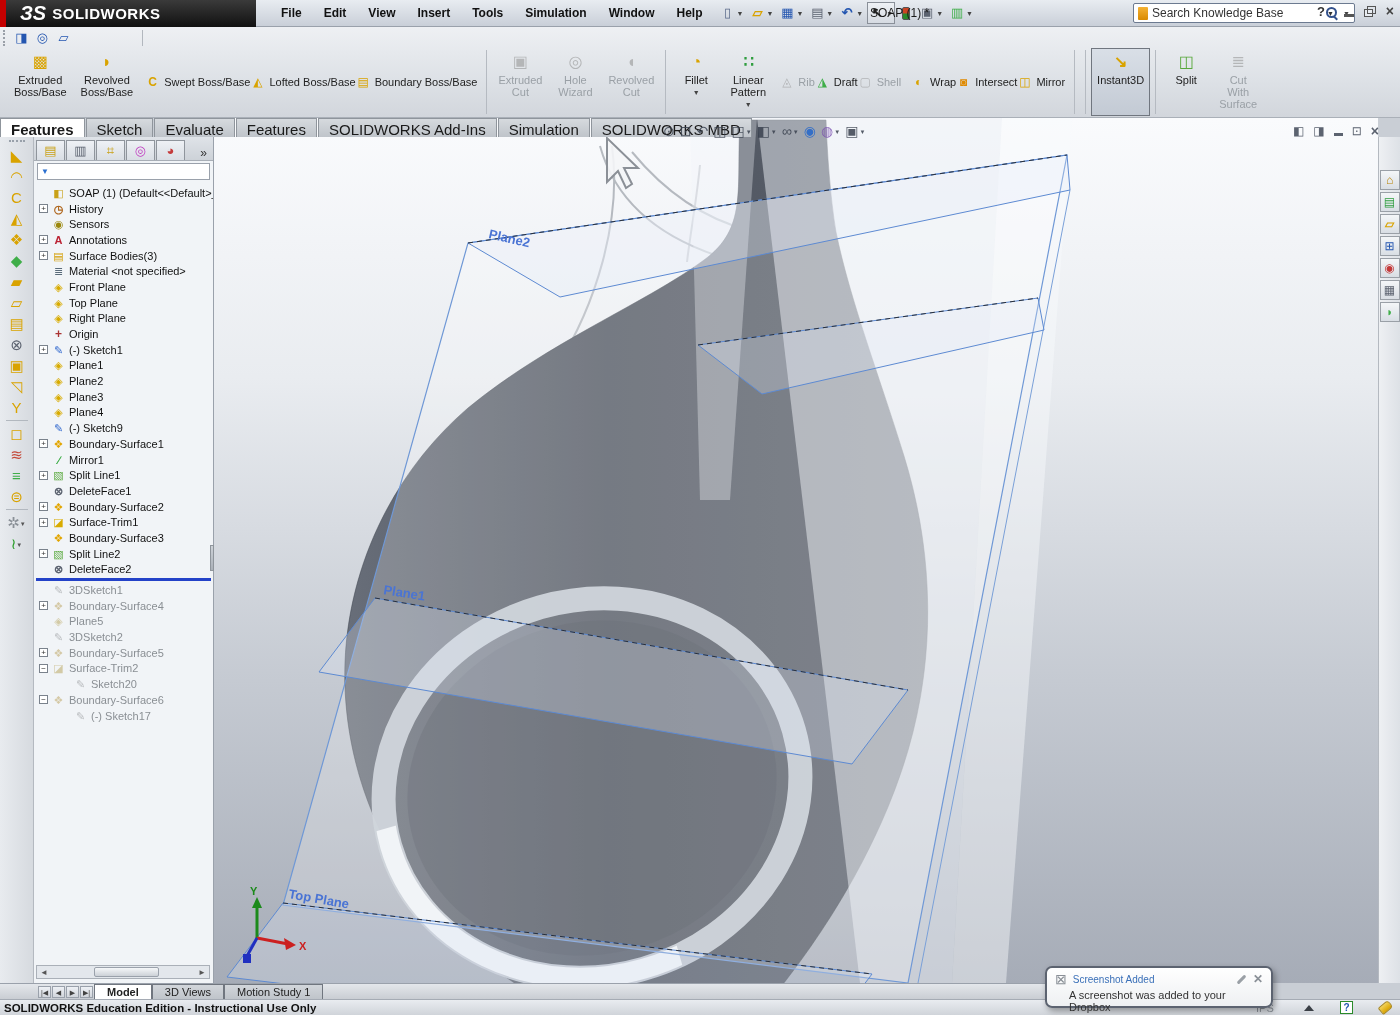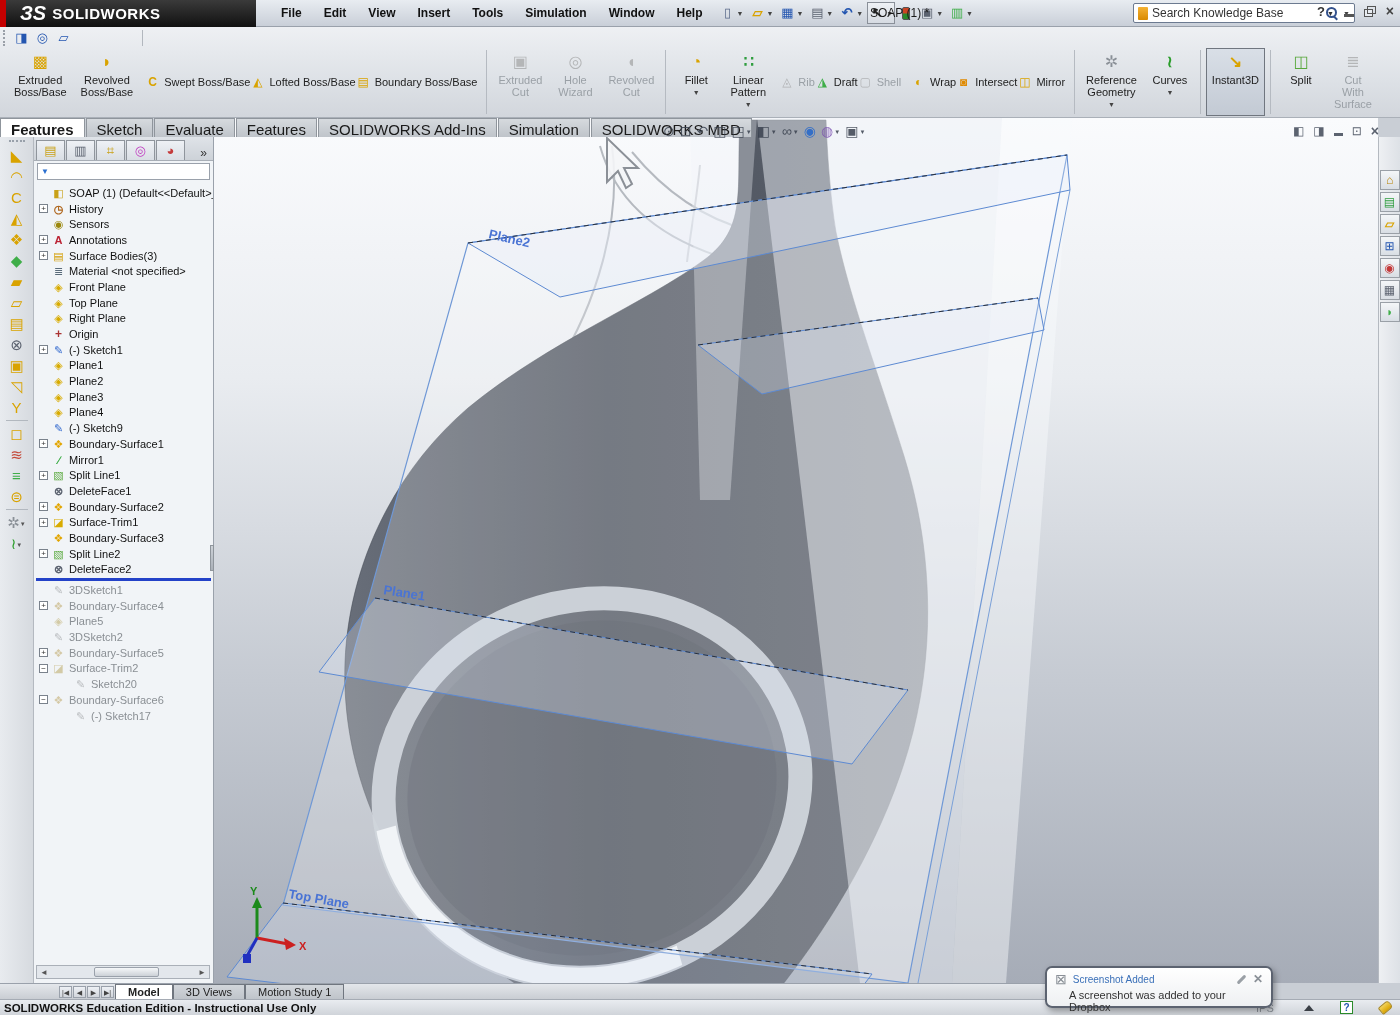--- a/index.html
+++ b/index.html
@@ -169,21 +169,21 @@
   .rtool{width:20px;height:20px;margin:1px auto 2px;border:1px solid #9aa0a7;background:linear-gradient(#f4f6f8,#d9dee4);text-align:center;line-height:19px;font-size:12px;}
   .rtool[data-icon="home"]::before{content:"⌂";color:#b8860b;font-weight:bold;}
   .rtool[data-icon="design-library"]::before{content:"▤";color:#2f9e3f;}
   .rtool[data-icon="file-explorer"]::before{content:"▱";color:#d9a300;font-weight:bold;}
   .rtool[data-icon="view-palette"]::before{content:"⊞";color:#2456b0;}
   .rtool[data-icon="appearances"]::before{content:"◉";color:#c43a3a;}
   .rtool[data-icon="custom-properties"]::before{content:"▦";color:#5c6370;}
   .rtool[data-icon="forum"]::before{content:"◗";color:#3fae49;font-weight:bold;}
 
   
-  #doctabs{position:absolute;left:0;top:983px;width:1176px;height:16px;background:linear-gradient(#e4e7eb,#c9cdd3);border-top:1px solid #9aa1ab;display:flex;align-items:stretch;z-index:10;padding-left:21px;}
+  #doctabs{position:absolute;left:0;top:983px;width:1176px;height:16px;background:linear-gradient(#e4e7eb,#c9cdd3);border-top:1px solid #9aa1ab;display:flex;align-items:stretch;z-index:10;}
   #docnav{display:flex;align-items:center;margin-left:38px;}
   .dnav{width:13px;height:12px;border:1px solid #9aa1ab;background:linear-gradient(#eef1f5,#d2d6dc);font-size:7px;line-height:11px;text-align:center;color:#444;margin-right:1px;}
   .dtab{padding:1px 12px;border:1px solid #70767f;border-bottom:none;background:linear-gradient(#d2d6db,#bfc4ca);font-size:11px;white-space:nowrap;}
   .dtab.active{background:#fff;font-weight:bold;}
 
   
   #statusbar{position:absolute;left:0;top:999px;width:1400px;height:16px;background:linear-gradient(#e9ecf0,#d0d4da);border-top:1px solid #a5abb4;display:flex;align-items:center;z-index:10;}
   #statusbar .stext{margin-left:4px;font-weight:bold;font-size:11.5px;color:#111;}
   #sunits{position:absolute;left:1256px;color:#8a9097;font-size:11px;}
   #sicons{position:absolute;right:8px;display:flex;align-items:center;gap:26px;}
@@ -362,33 +362,20 @@
             <span class="ric small" data-icon="intersect"></span>
             <span>Intersect</span>
           </div>
           <div class="rsitem">
             <span class="ric small" data-icon="mirror-feature"></span>
             <span>Mirror</span>
           </div>
         </div>
       </div>
       <div class="rsep"></div>
-      <div class="rgroup">
-        <div class="rbig">
-          <span class="ric" data-icon="reference-geometry"></span>
-          <div>Reference</div>
-          <div>Geometry</div>
-          <div class="arrow">▼</div>
-        </div>
-        <div class="rbig">
-          <span class="ric" data-icon="curves"></span>
-          <div>Curves</div>
-          <div class="arrow">▼</div>
-        </div>
-      </div>
       <div class="rsep"></div>
       <div class="rgroup">
         <div class="rbig active">
           <span class="ric" data-icon="instant3d"></span>
           <div>Instant3D</div>
         </div>
       </div>
       <div class="rsep"></div>
       <div class="rgroup">
         <div class="rbig">

